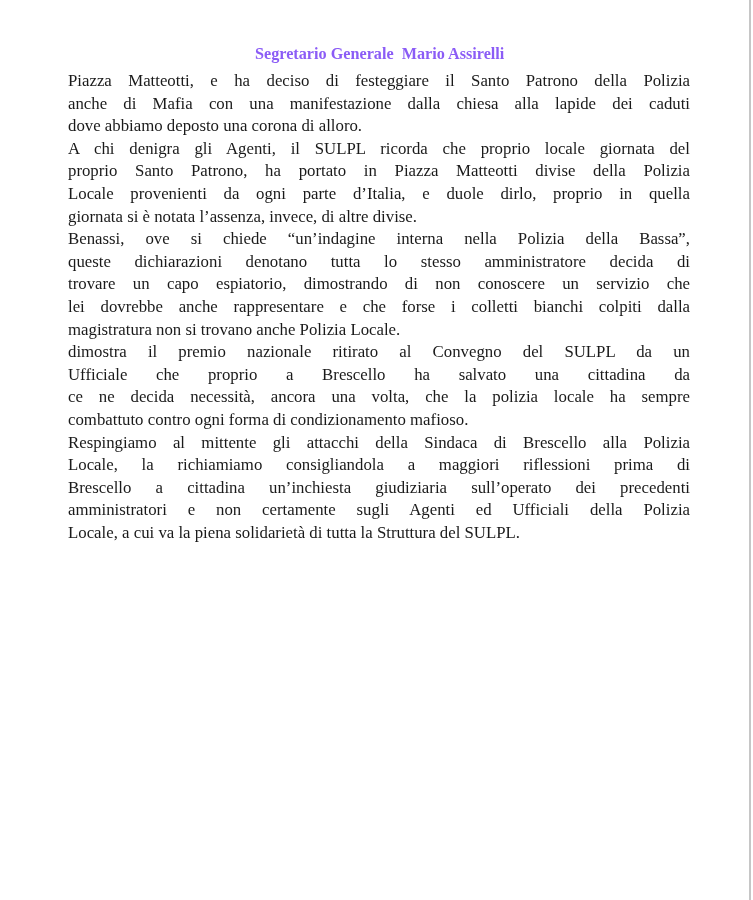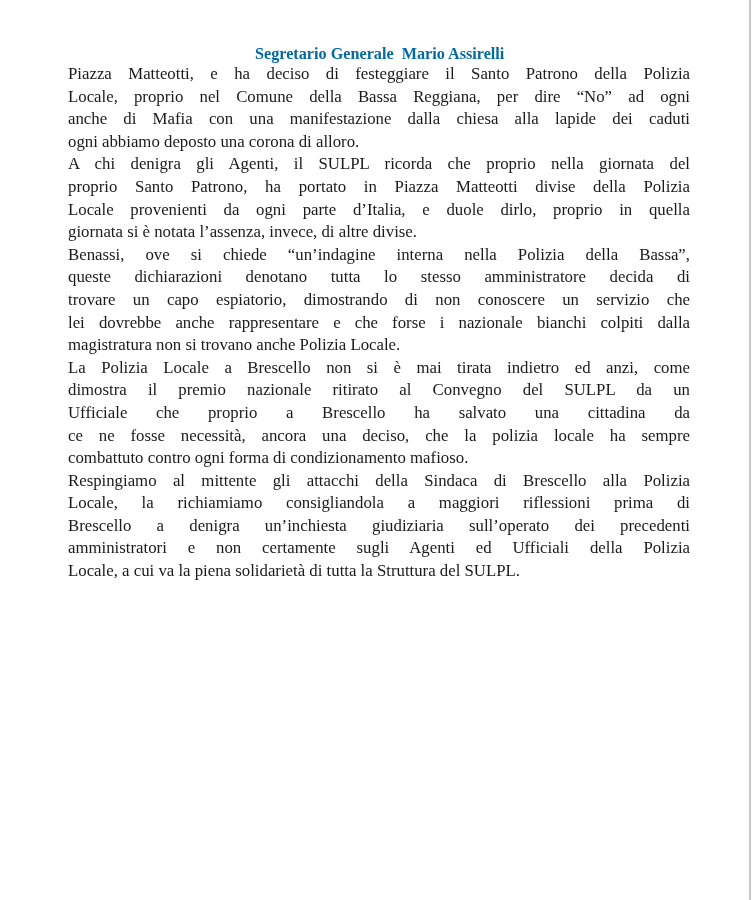--- a/index.html
+++ b/index.html
@@ -25,21 +25,21 @@
     top: 0;
     right: 2px;
     width: 2px;
     height: 100%;
     background: #c6c6c6;
   }
 
   .letter-body {
     position: absolute;
     left: 68px;
-    top: 63px;
+    top: 70px;
     width: 622px;
     font-size: 16.8px;
     line-height: 22.6px;
     color: #1a1a1a;
   }
 
   .para { margin: 0; }
 
   .line {
     text-align: justify;
@@ -61,47 +61,45 @@
     white-space: pre;
   }
 </style>
 </head>
 <body style="background: rgb(255, 255, 255);">
 
 <div class="page">
   <div class="letter-body" id="letter-body" style="color: rgb(26, 26, 26);">
       <div class="para">
         <div class="line">Piazza Matteotti, e ha deciso di festeggiare il Santo Patrono della Polizia</div>
-        <div class="line">Locale, proprio nel Comune della Bassa Reggiana, per dire “No” ad ogni</div>
         <div class="line">anche di Mafia con una manifestazione dalla chiesa alla lapide dei caduti</div>
-        <div class="line last">ogni abbiamo deposto una corona di alloro.</div>
+        <div class="line last">dove abbiamo deposto una corona di alloro.</div>
       </div>
       <div class="para">
-        <div class="line">A chi denigra gli Agenti, il SULPL ricorda che proprio nella giornata del</div>
+        <div class="line">A chi denigra gli Agenti, il SULPL ricorda che proprio locale giornata del</div>
         <div class="line">proprio Santo Patrono, ha portato in Piazza Matteotti divise della Polizia</div>
         <div class="line">Locale provenienti da ogni parte d’Italia, e duole dirlo, proprio in quella</div>
         <div class="line last">giornata si è notata l’assenza, invece, di altre divise.</div>
       </div>
       <div class="para">
         <div class="line">Benassi, ove si chiede “un’indagine interna nella Polizia della Bassa”,</div>
         <div class="line">queste dichiarazioni denotano tutta lo stesso amministratore decida di</div>
         <div class="line">trovare un capo espiatorio, dimostrando di non conoscere un servizio che</div>
-        <div class="line">lei dovrebbe anche rappresentare e che forse i nazionale bianchi colpiti dalla</div>
+        <div class="line">lei dovrebbe anche rappresentare e che forse i colletti bianchi colpiti dalla</div>
         <div class="line last">magistratura non si trovano anche Polizia Locale.</div>
       </div>
       <div class="para">
-        <div class="line">La Polizia Locale a Brescello non si è mai tirata indietro ed anzi, come</div>
         <div class="line">dimostra il premio nazionale ritirato al Convegno del SULPL da un</div>
         <div class="line">Ufficiale che proprio a Brescello ha salvato una cittadina da</div>
-        <div class="line">ce ne fosse necessità, ancora una deciso, che la polizia locale ha sempre</div>
+        <div class="line">ce ne decida necessità, ancora una volta, che la polizia locale ha sempre</div>
         <div class="line last">combattuto contro ogni forma di condizionamento mafioso.</div>
       </div>
       <div class="para">
         <div class="line">Respingiamo al mittente gli attacchi della Sindaca di Brescello alla Polizia</div>
         <div class="line">Locale, la richiamiamo consigliandola a maggiori riflessioni prima di</div>
-        <div class="line">Brescello a denigra un’inchiesta giudiziaria sull’operato dei precedenti</div>
+        <div class="line">Brescello a cittadina un’inchiesta giudiziaria sull’operato dei precedenti</div>
         <div class="line">amministratori e non certamente sugli Agenti ed Ufficiali della Polizia</div>
         <div class="line last">Locale, a cui va la piena solidarietà di tutta la Struttura del SULPL.</div>
       </div>
     </div>
-  <div class="signature" style="color: #0369a1;">Segretario Generale  Mario Assirelli</div>
+  <div class="signature" style="color: #8b5cf6;">Segretario Generale  Mario Assirelli</div>
   <div class="scan-edge" style="background: rgb(198, 198, 198);"></div>
 </div>
 
 </body></html>

